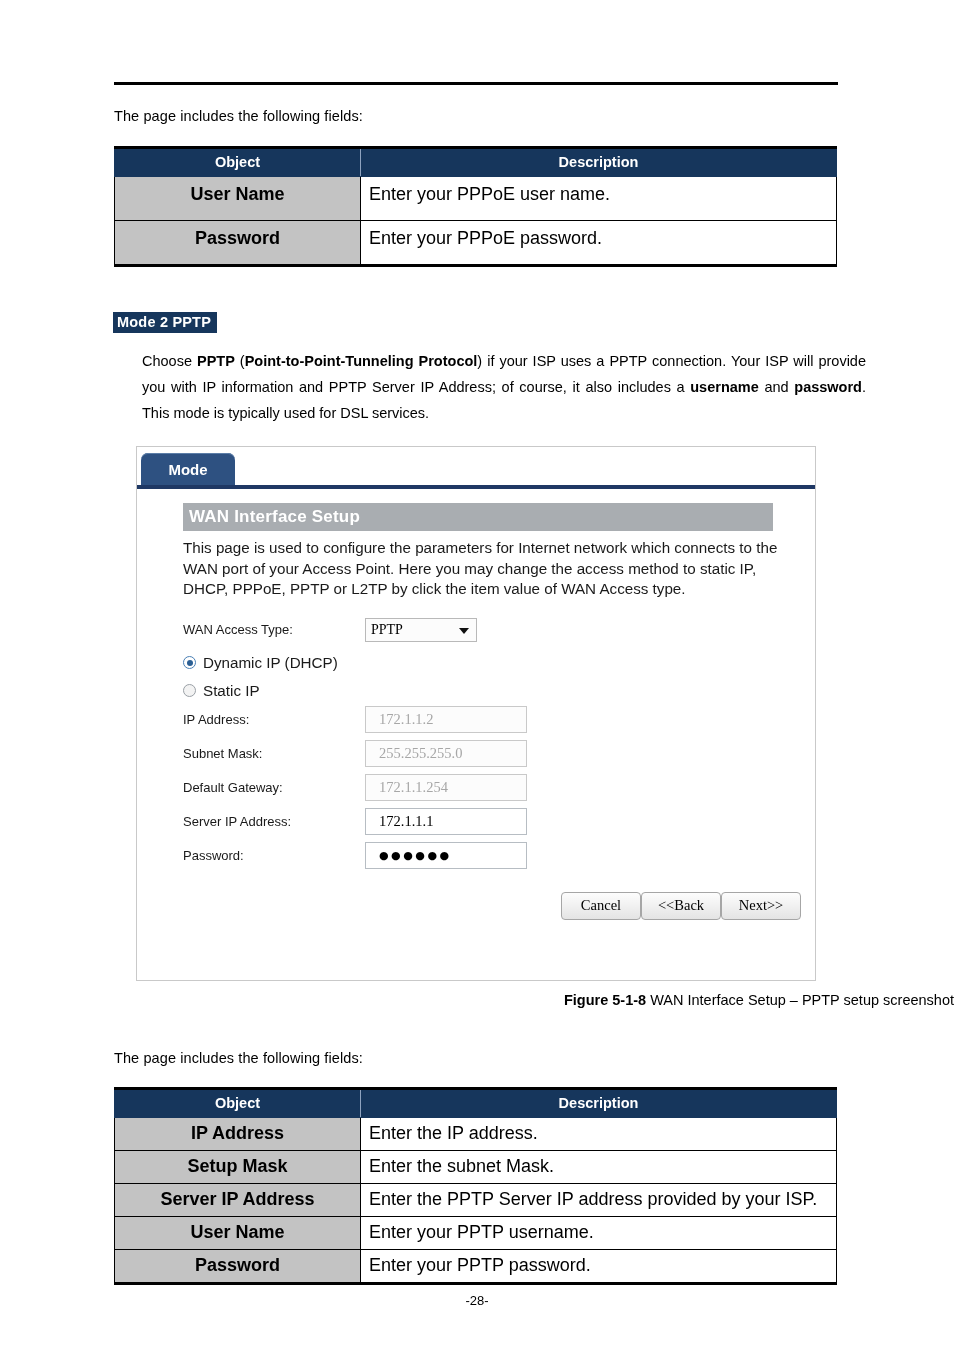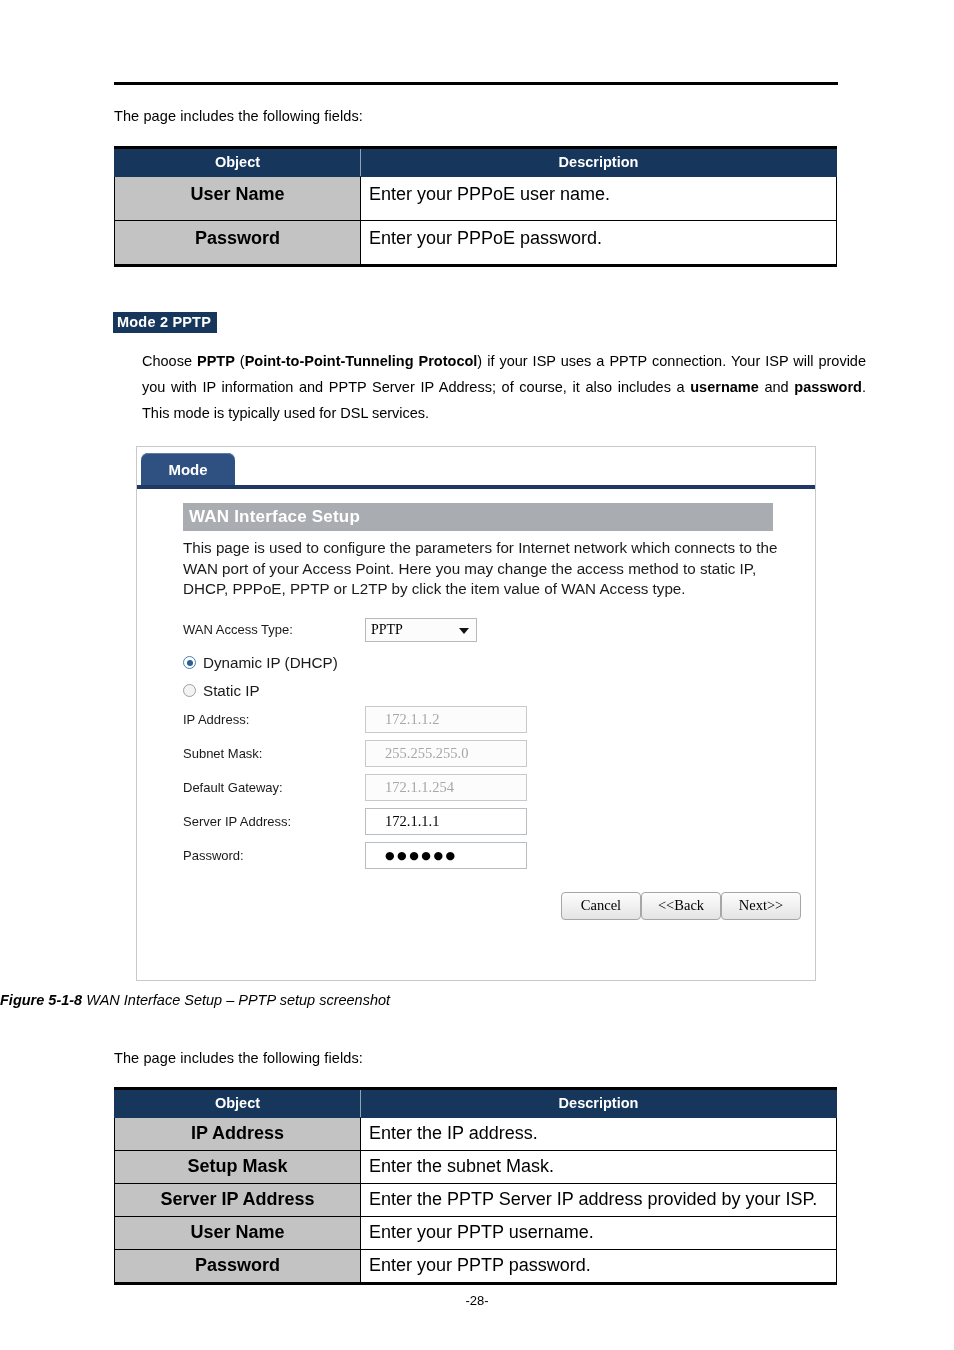--- a/index.html
+++ b/index.html
@@ -170,21 +170,21 @@
 
   .txt{
     width:162px; height:27px;
     border:1px solid #b7bdc3;
     background:#ffffff;
     box-sizing:border-box;
     font-family:"Liberation Serif", serif;
     font-size:14.5px;
     color:#000;
     display:flex; align-items:center;
-    padding-left:19px;
+    padding-left:13px;
     overflow:hidden; white-space:nowrap;
   }
   .txt.disabled{ color:#a7a7a7; border-color:#c9c9c9; background:#fcfcfc; }
   .txt.pw{
     font-family:"DejaVu Sans", sans-serif;
     font-size:11px; letter-spacing:2.5px; color:#000;
   }
 
   .btnrow{
     display:flex; justify-content:flex-end;
@@ -196,21 +196,21 @@
     border-radius:4px;
     background:linear-gradient(#fdfdfd,#e4e4e4);
     font-family:"Liberation Serif", serif;
     font-size:14.5px; color:#000;
     display:flex; align-items:center; justify-content:center;
   }
 
   
   .caption{
     position:absolute; left:0; top:992px; width:954px;
-    text-align:left; font-size:14.5px; color:#000;font-style:italic;
+    text-align:right; font-size:14.5px; color:#000;
   }
   .caption b{ font-weight:bold; }
 
   
   .footer{
     position:absolute; left:0; top:1293px; width:954px;
     text-align:center; font-size:13px; color:#000;
   }
 </style>
 </head>

